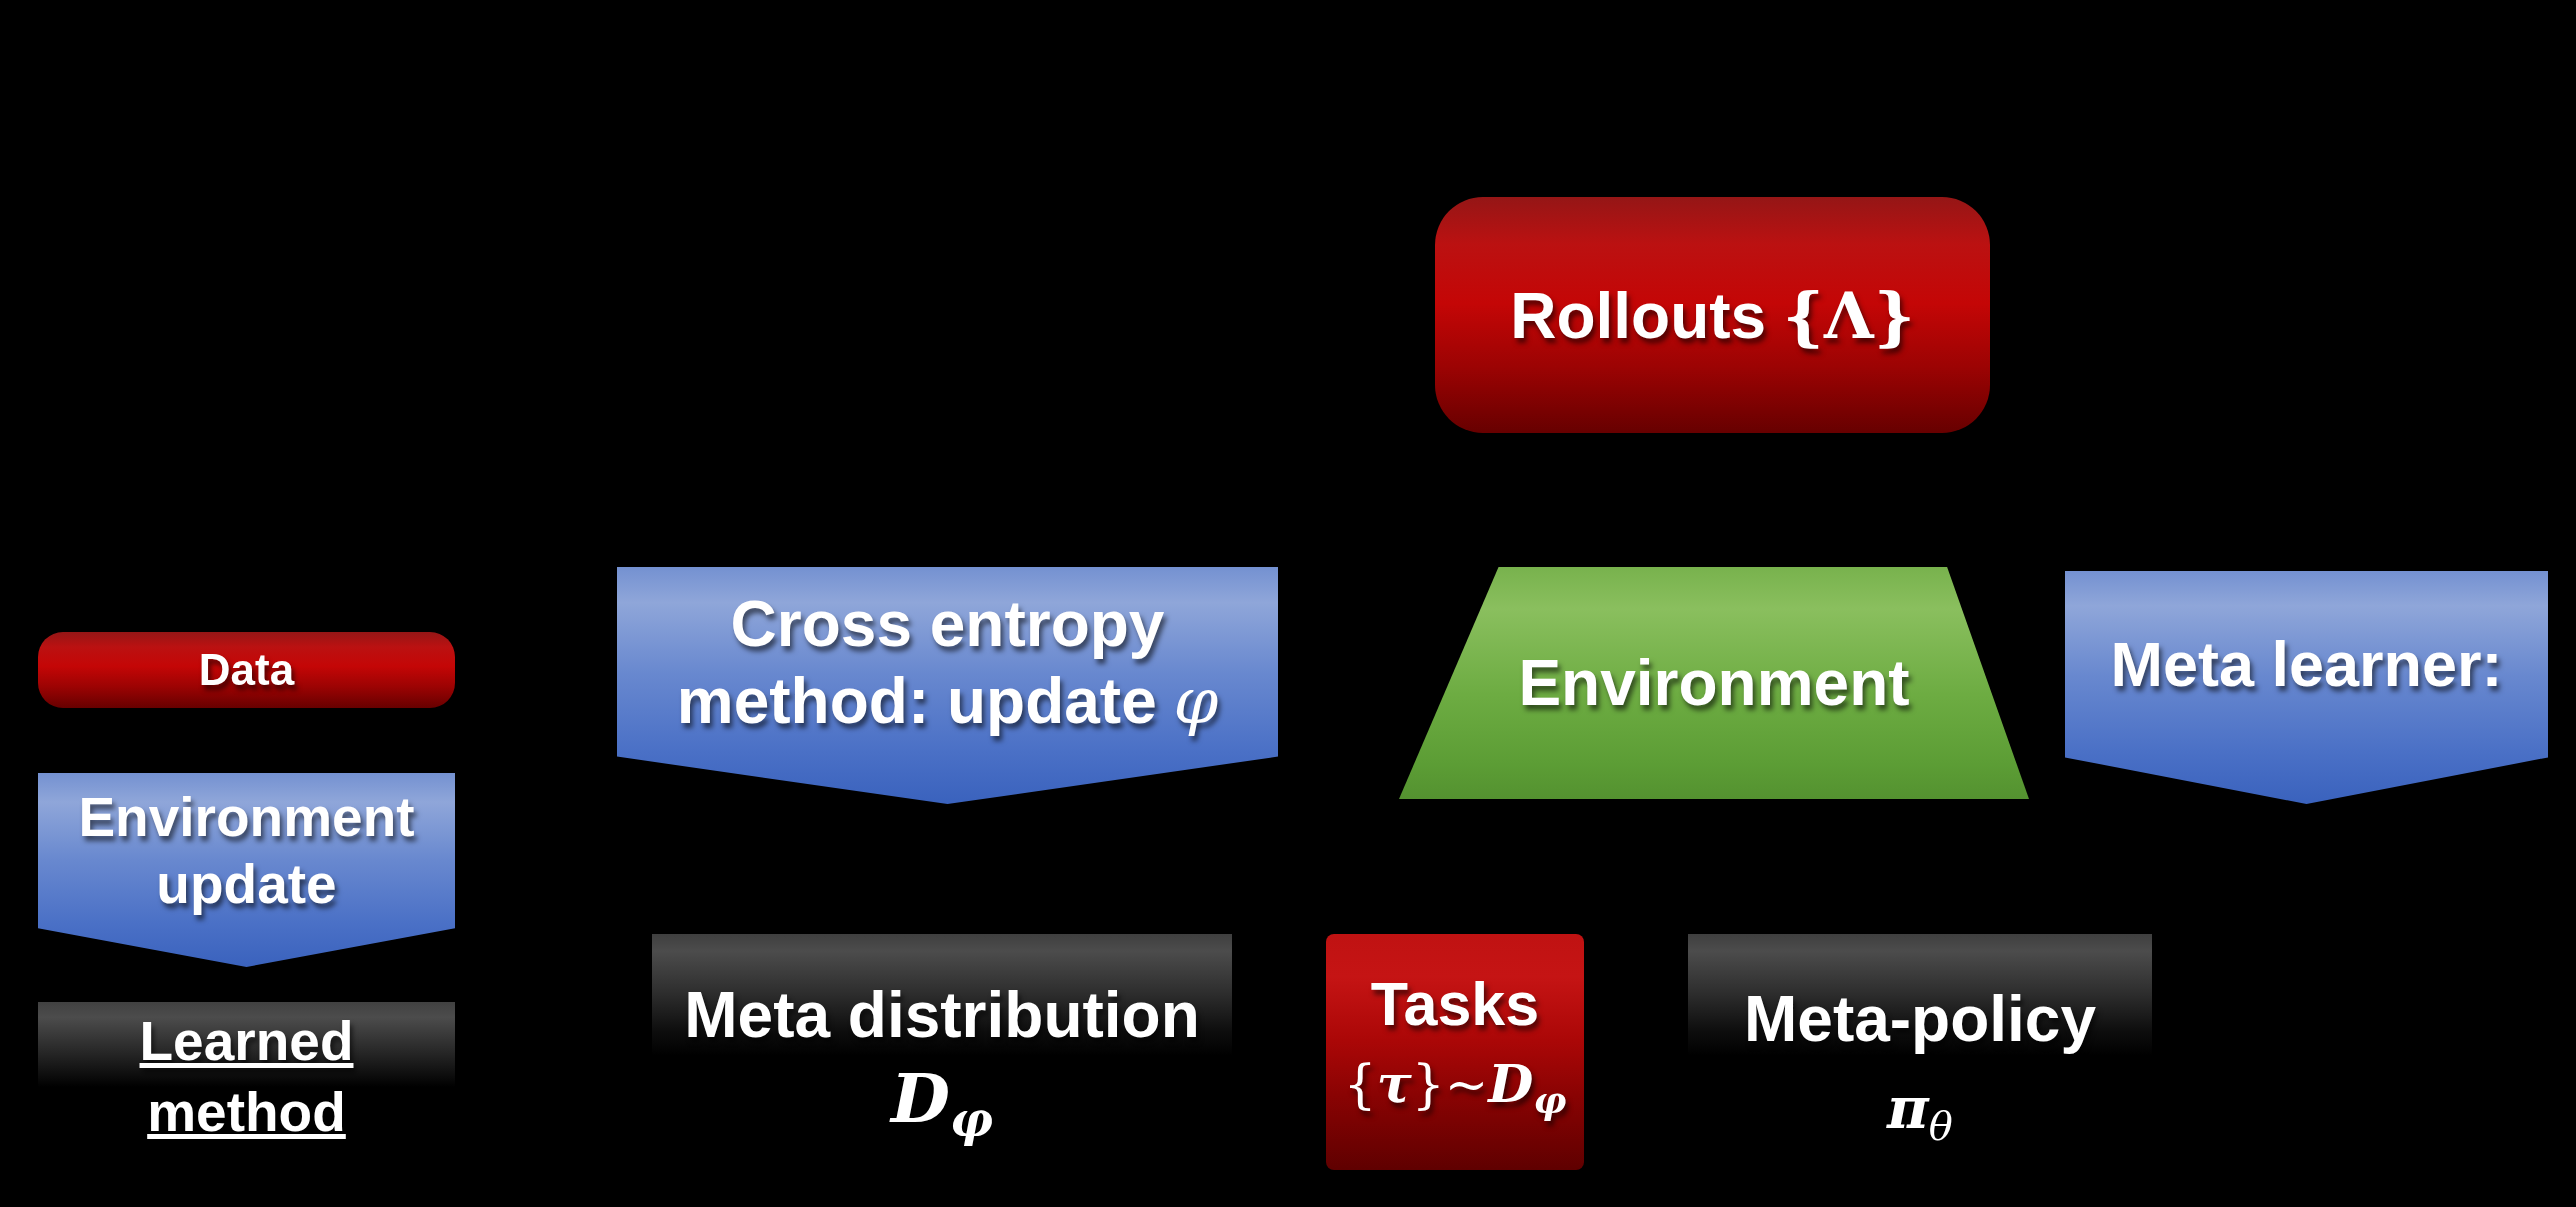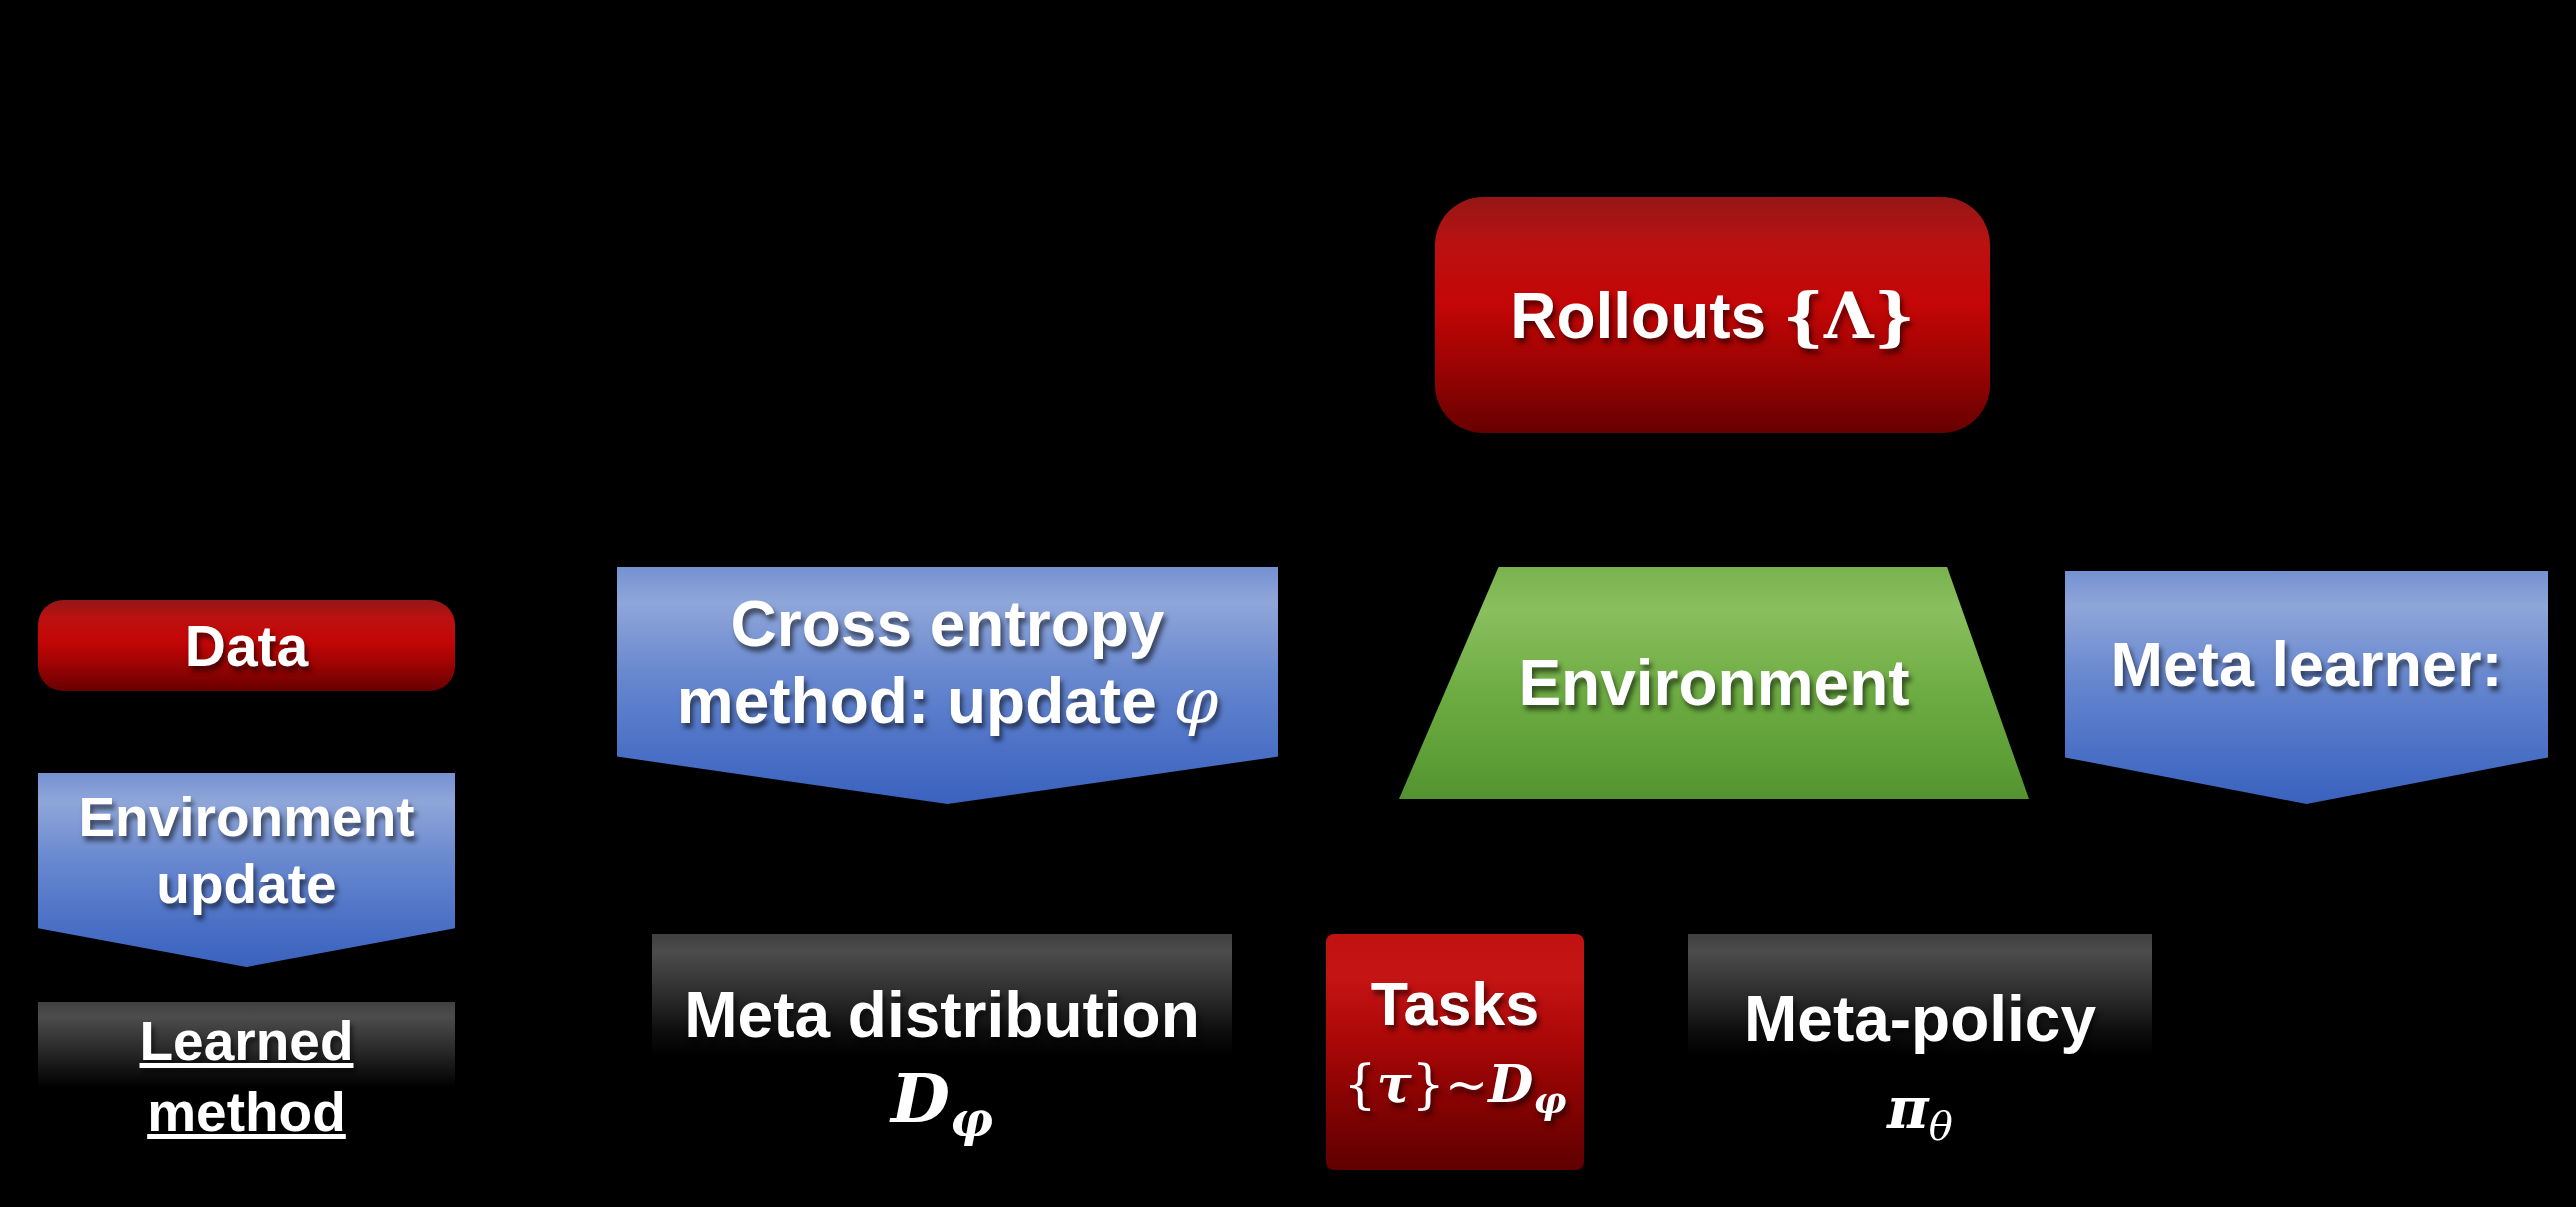--- a/index.html
+++ b/index.html
@@ -61,21 +61,21 @@
   .math-u  { font-family: "DejaVu Serif", serif; font-style: normal; }
   .math-thin { font-weight: normal; }
   .sub { font-size: 0.70em; vertical-align: -0.30em; }
   .mr { margin-right: 0.26em; }
 
   
   #rollouts       { left: 1435px; top: 197px;  width: 555px; height: 236px; border-radius: 48px; font-size: 64px; }
   #cross-entropy  { left: 617px;  top: 567px;  width: 661px; height: 237px; font-size: 64px; line-height: 77px; padding-bottom: 46px; }
   #environment    { left: 1399px; top: 567px;  width: 630px; height: 232px; font-size: 64px; }
   #meta-learner   { left: 2065px; top: 571px;  width: 483px; height: 233px; font-size: 63px; line-height: 81px; padding-bottom: 46px; }
-  #data-box       { left: 38px;   top: 600px;  width: 417px; height: 91px; border-radius: 25px; font-size: 57px; }
+  #data-box       { left: 38px;   top: 632px;  width: 417px; height: 76px; border-radius: 25px; font-size: 44px; }
   #parameters     { left: 38px;   top: 773px;  width: 417px; height: 194px; font-size: 55px; line-height: 67px; padding-bottom: 39px; }
   #learned-box    { left: 38px;   top: 1002px; width: 417px; height: 85px;
                     background: linear-gradient(180deg, #414141 0%, #4c4c4c 18%, #242424 62%, #000000 100%); }
   #learned-text   { left: 38px;   top: 1006px; width: 417px; font-size: 55px; line-height: 71px; text-decoration: underline; }
   #tdist-box      { left: 652px;  top: 934px; width: 580px; height: 122px; }
   #tdist-label    { left: 652px;  top: 983px; width: 580px; font-size: 64px; line-height: 64px; }
   #tdist-math     { left: 652px;  top: 1058px; width: 580px; font-size: 68px; line-height: 81px; }
   #tasks-box      { left: 1326px; top: 934px; width: 258px; height: 236px; border-radius: 8px; }
   #tasks-line1    { font-size: 61px; line-height: 79px; }
   #tasks-line2    { font-size: 52px; line-height: 79px; }

